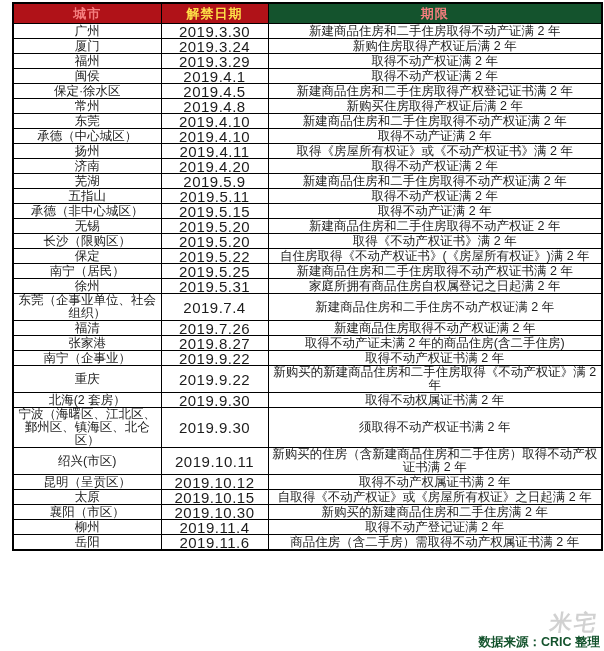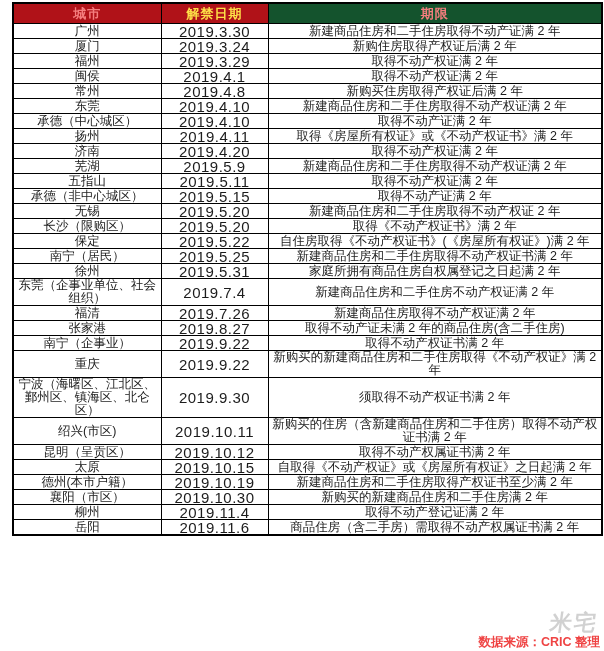--- a/index.html
+++ b/index.html
@@ -59,21 +59,21 @@
   }
   col.c-city { width: 148px; }
   col.c-date { width: 107px; }
   col.c-term { width: 334px; }
   .footer-source {
     position: absolute;
     right: 4px;
     top: 634px;
     font-size: 12.5px;
     font-weight: bold;
-    color: #ef4444;
+    color: #14532d;
   }
   .watermark {
     position: absolute;
     right: 6px;
     top: 608px;
     font-size: 22px;
     font-weight: bold;
     color: rgba(140, 140, 140, 0.40);
     letter-spacing: 2px;
     transform: skewX(-8deg);
@@ -114,20 +114,25 @@
             <td class="col-city">福州</td>
             <td class="col-date">2019.3.29</td>
             <td class="col-term">取得不动产权证满 2 年</td>
           </tr>
           <tr>
             <td class="col-city">闽侯</td>
             <td class="col-date">2019.4.1</td>
             <td class="col-term">取得不动产权证满 2 年</td>
           </tr>
           <tr>
+            <td class="col-city">保定·徐水区</td>
+            <td class="col-date">2019.4.5</td>
+            <td class="col-term">新建商品住房和二手住房取得产权登记证书满 2 年</td>
+          </tr>
+          <tr>
             <td class="col-city">常州</td>
             <td class="col-date">2019.4.8</td>
             <td class="col-term">新购买住房取得产权证后满 2 年</td>
           </tr>
           <tr>
             <td class="col-city">东莞</td>
             <td class="col-date">2019.4.10</td>
             <td class="col-term">新建商品住房和二手住房取得不动产权证满 2 年</td>
           </tr>
           <tr>
@@ -204,45 +209,45 @@
             <td class="col-city">南宁（企事业）</td>
             <td class="col-date">2019.9.22</td>
             <td class="col-term">取得不动产权证书满 2 年</td>
           </tr>
           <tr>
             <td class="col-city">重庆</td>
             <td class="col-date">2019.9.22</td>
             <td class="col-term">新购买的新建商品住房和二手住房取得《不动产权证》满 2 年</td>
           </tr>
           <tr>
+            <td class="col-city">北海(2 套房）</td>
+            <td class="col-date">2019.9.30</td>
+            <td class="col-term">取得不动权属证书满 2 年</td>
+          </tr>
+          <tr>
             <td class="col-city">宁波（海曙区、江北区、鄞州区、镇海区、北仑区）</td>
             <td class="col-date">2019.9.30</td>
             <td class="col-term">须取得不动产权证书满 2 年</td>
           </tr>
           <tr>
             <td class="col-city">绍兴(市区)</td>
             <td class="col-date">2019.10.11</td>
             <td class="col-term">新购买的住房（含新建商品住房和二手住房）取得不动产权证书满 2 年</td>
           </tr>
           <tr>
             <td class="col-city">昆明（呈贡区）</td>
             <td class="col-date">2019.10.12</td>
             <td class="col-term">取得不动产权属证书满 2 年</td>
           </tr>
           <tr>
             <td class="col-city">太原</td>
             <td class="col-date">2019.10.15</td>
             <td class="col-term">自取得《不动产权证》或《房屋所有权证》之日起满 2 年</td>
           </tr>
           <tr>
-            <td class="col-city">德州(本市户籍）</td>
-            <td class="col-date">2019.10.19</td>
-            <td class="col-term">新建商品住房和二手住房取得产权证书至少满 2 年</td>
-          </tr>
-          <tr>
             <td class="col-city">襄阳（市区）</td>
             <td class="col-date">2019.10.30</td>
             <td class="col-term">新购买的新建商品住房和二手住房满 2 年</td>
           </tr>
           <tr>
             <td class="col-city">柳州</td>
             <td class="col-date">2019.11.4</td>
             <td class="col-term">取得不动产登记证满 2 年</td>
           </tr>
           <tr>

